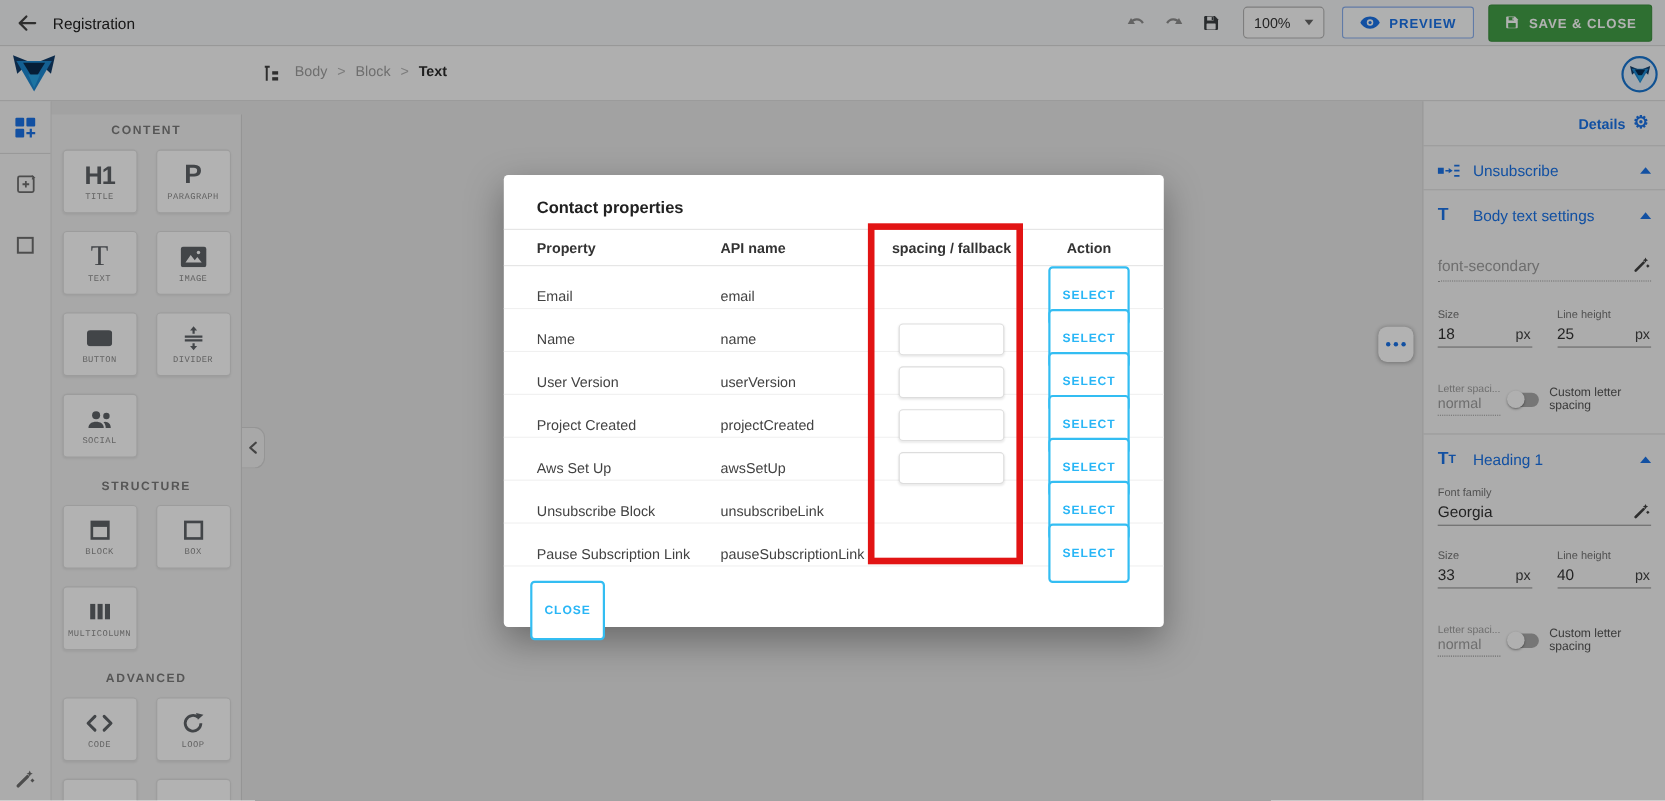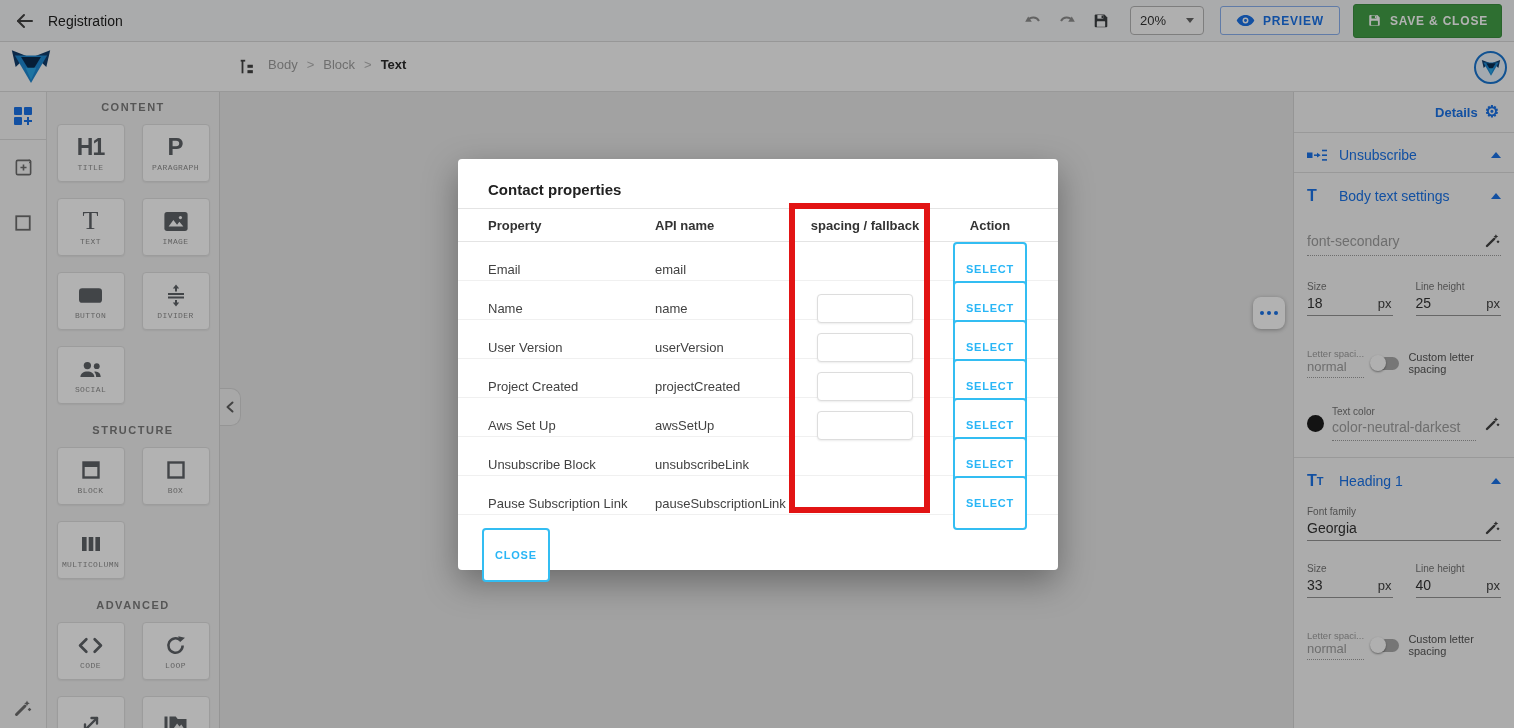--- a/index.html
+++ b/index.html
@@ -42,21 +42,21 @@
 
   
   .rail { position:absolute; top:92px; left:0; width:47px; bottom:0; background:#f6f6f6;
           border-right:1px solid #dcdcdc; z-index:2; }
   .rail-slot { width:46px; height:48px; display:flex; align-items:center; justify-content:center; cursor:pointer; }
   .rail-active { color:#1a73e8; border-bottom:1px solid #dcdcdc; }
   .rail-gray { color:#6f6f6f; height:55px; }
   .rail-wand { position:absolute; bottom:10px; left:0; width:46px; display:flex; justify-content:center; color:#6f6f6f; cursor:pointer; }
 
   
-  .panel-left { position:absolute; top:92px; left:47px; width:173px; bottom:0; background:#f1f1f1;
+  .panel-left { position:absolute; top:104px; left:47px; width:173px; bottom:0; background:#f1f1f1;
                 border-right:1px solid #d6d6d6; overflow:hidden; z-index:2; }
   .side-title { text-align:center; font-size:11px; font-weight:bold; color:#7b7b7b; letter-spacing:1.5px; margin:9px 0 11px; }
   .cards { display:grid; grid-template-columns:68px 68px; gap:16px 17px; justify-content:center; }
   .card { height:58px; background:#fff; border:1px solid #e0e0e0; border-radius:4px; box-shadow:0 1px 2px rgba(0,0,0,.06);
           display:flex; flex-direction:column; align-items:center; justify-content:center; gap:3px;
           color:#5f6368; cursor:pointer; }
   .glyph { height:26px; display:flex; align-items:center; justify-content:center; }
   .g-h1 { font-size:23px; font-weight:bold; letter-spacing:-1px; }
   .g-p  { font-size:24px; font-weight:bold; }
   .g-t  { font-family:"Liberation Serif", serif; font-size:26px; }
@@ -171,21 +171,21 @@
     </div>
     <div class="tb-icon save-icon-c">
       <svg width="18" height="18" viewBox="0 0 20 20">
           <path d="M3 4 a1.2 1.2 0 0 1 1.2-1.2 h9.6 L17 6 v9.8 a1.2 1.2 0 0 1 -1.2 1.2 H4.2 A1.2 1.2 0 0 1 3 15.8 z" fill="currentColor"></path>
           <rect x="6" y="3.4" width="6.5" height="4" fill="#f4f5f6"></rect>
           <rect x="10.6" y="3.9" width="1.7" height="3" fill="currentColor"></rect>
           <rect x="5.4" y="10.4" width="9.2" height="6" rx="0.6" fill="#f4f5f6"></rect>
         </svg>
     </div>
     <div class="zoom-select">
-      <span>20%</span>
+      <span>100%</span>
       <span class="caret-down"></span>
     </div>
     <button class="preview-btn">
       <svg width="19" height="13" viewBox="0 0 22 14">
           <path d="M11 0.5 C6 0.5 2.3 3.6 0.8 7 c1.5 3.4 5.2 6.5 10.2 6.5 s8.7-3.1 10.2-6.5 C19.7 3.6 16 0.5 11 0.5 z" fill="currentColor"></path>
           <circle cx="11" cy="7" r="3.4" fill="#fbfcfd"></circle>
           <circle cx="11" cy="7" r="1.7" fill="currentColor"></circle>
         </svg>
       <span>PREVIEW</span>
     </button>
@@ -471,34 +471,20 @@
       <div class="ls-field">
         <div class="ls-label">Letter spaci...</div>
         <div class="ls-val">normal</div>
       </div>
       <div class="toggle">
           <div class="knob"></div>
         </div>
       <div class="toggle-label">Custom letter spacing</div>
     </div>
 
-    <div class="tc-row">
-      <div class="swatch"></div>
-      <div class="tc-mid">
-        <div class="f-label">Text color</div>
-        <div class="tc-val">color-neutral-darkest</div>
-      </div>
-      <span class="wand tc-wand">
-        <svg width="17" height="17" viewBox="0 0 20 20">
-            <path d="M3.5 16.5 L12 8" stroke="currentColor" stroke-width="2.8" stroke-linecap="round"></path>
-            <path d="M14 2.5 l.9 1.9 1.9.9 -1.9.9 -.9 1.9 -.9-1.9 -1.9-.9 1.9-.9 z" fill="currentColor"></path>
-            <rect x="15.2" y="10.2" width="2.6" height="2.6" fill="currentColor" transform="rotate(45 16.5 11.5)"></rect>
-          </svg>
-      </span>
-    </div>
 
     <div class="hr" style="margin-top:16px;"></div>
 
     <div class="section-head">
       <span class="sh-icon ticon">T<small>T</small></span>
       <span class="sh-title">Heading 1</span>
       <span class="caret-up"></span>
     </div>
 
     <div class="field-solid">

